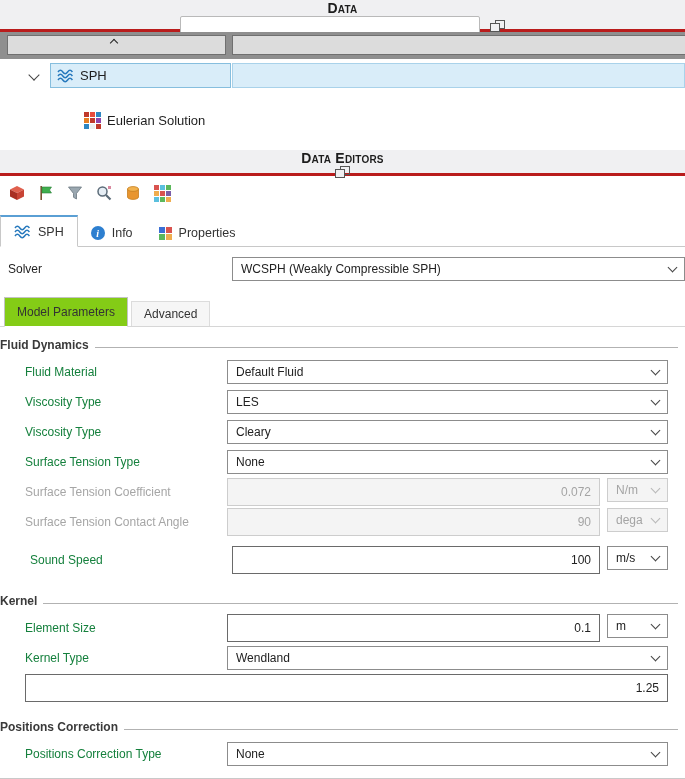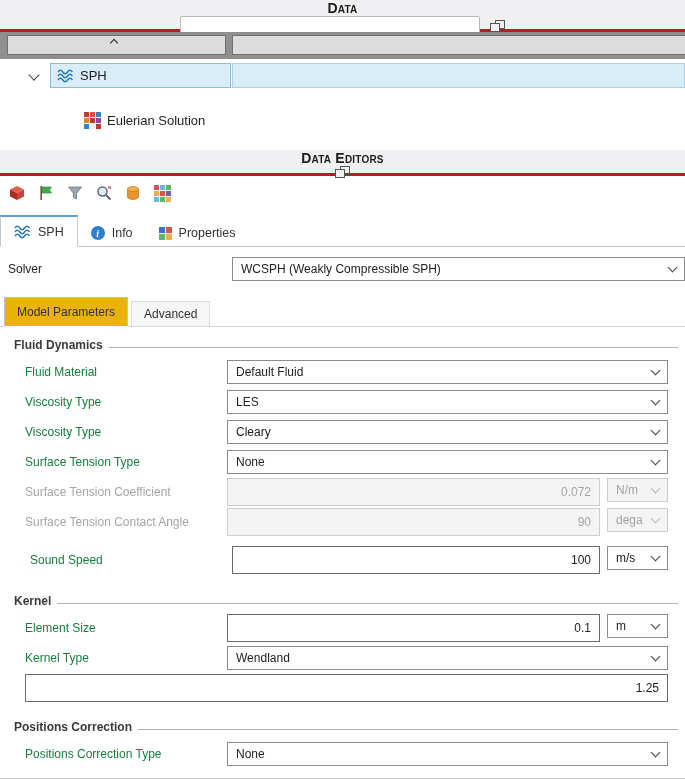--- a/index.html
+++ b/index.html
@@ -82,27 +82,27 @@
     height:28px;border:1px solid #6a6a6a;background:#fff;flex:1;display:flex;align-items:center;
     justify-content:flex-end;padding:0 8px;box-sizing:border-box;
   }
   .disabled{border-color:#cdcdcd !important;background:#f4f4f4 !important;color:#a4a4a4 !important;cursor:default;}
   .disabled .chev{border-color:#b8b8b8;}
   .disabled .combo-text{color:#a4a4a4;}
 
   
   .subtabbar{margin-top:15px;display:flex;align-items:flex-end;border-bottom:1px solid #d6d6d6;height:31px;box-sizing:border-box;padding-left:4px;}
   .subtab{padding:0 12px;display:flex;align-items:center;height:24px;color:#333;cursor:pointer;background:#f6f6f6;border:1px solid #dcdcdc;border-bottom:none;margin-right:3px;}
-  .subtab.active{height:30px;background:#eab308;border:1px solid #c3c3c3;border-bottom:1px solid #fff;margin-bottom:-1px;box-sizing:border-box;}
+  .subtab.active{height:30px;background:#84cc16;border:1px solid #c3c3c3;border-bottom:1px solid #fff;margin-bottom:-1px;box-sizing:border-box;}
 
   
   .group{margin-top:10px;}
   .group.k{margin-top:18px;}
   .group.p{margin-top:16px;}
-  .group-header{display:flex;align-items:center;padding-left:14px;padding-right:7px;height:16px;}
+  .group-header{display:flex;align-items:center;padding-right:7px;height:16px;}
   .group-title{font-weight:bold;font-size:12px;color:#3a3a3a;white-space:nowrap;}
   .group-header::after{content:"";flex:1;border-top:1px solid #b2b2b2;margin-left:6px;margin-top:5px;}
   .fields{margin-top:4px;}
   .field-row{display:flex;align-items:center;height:30px;padding-left:25px;padding-right:17px;box-sizing:border-box;}
   .field-row.gap-top{margin-top:8px;padding-left:30px;}
   .field-label{width:202px;flex-shrink:0;color:#15803d;}
   .field-label.dim{color:#a6a6a6;}
   .field-control{flex:1;display:flex;gap:7px;}
 
   .bottom-rule{margin-top:9px;border-top:1px solid #c9c9c9;height:0;}

